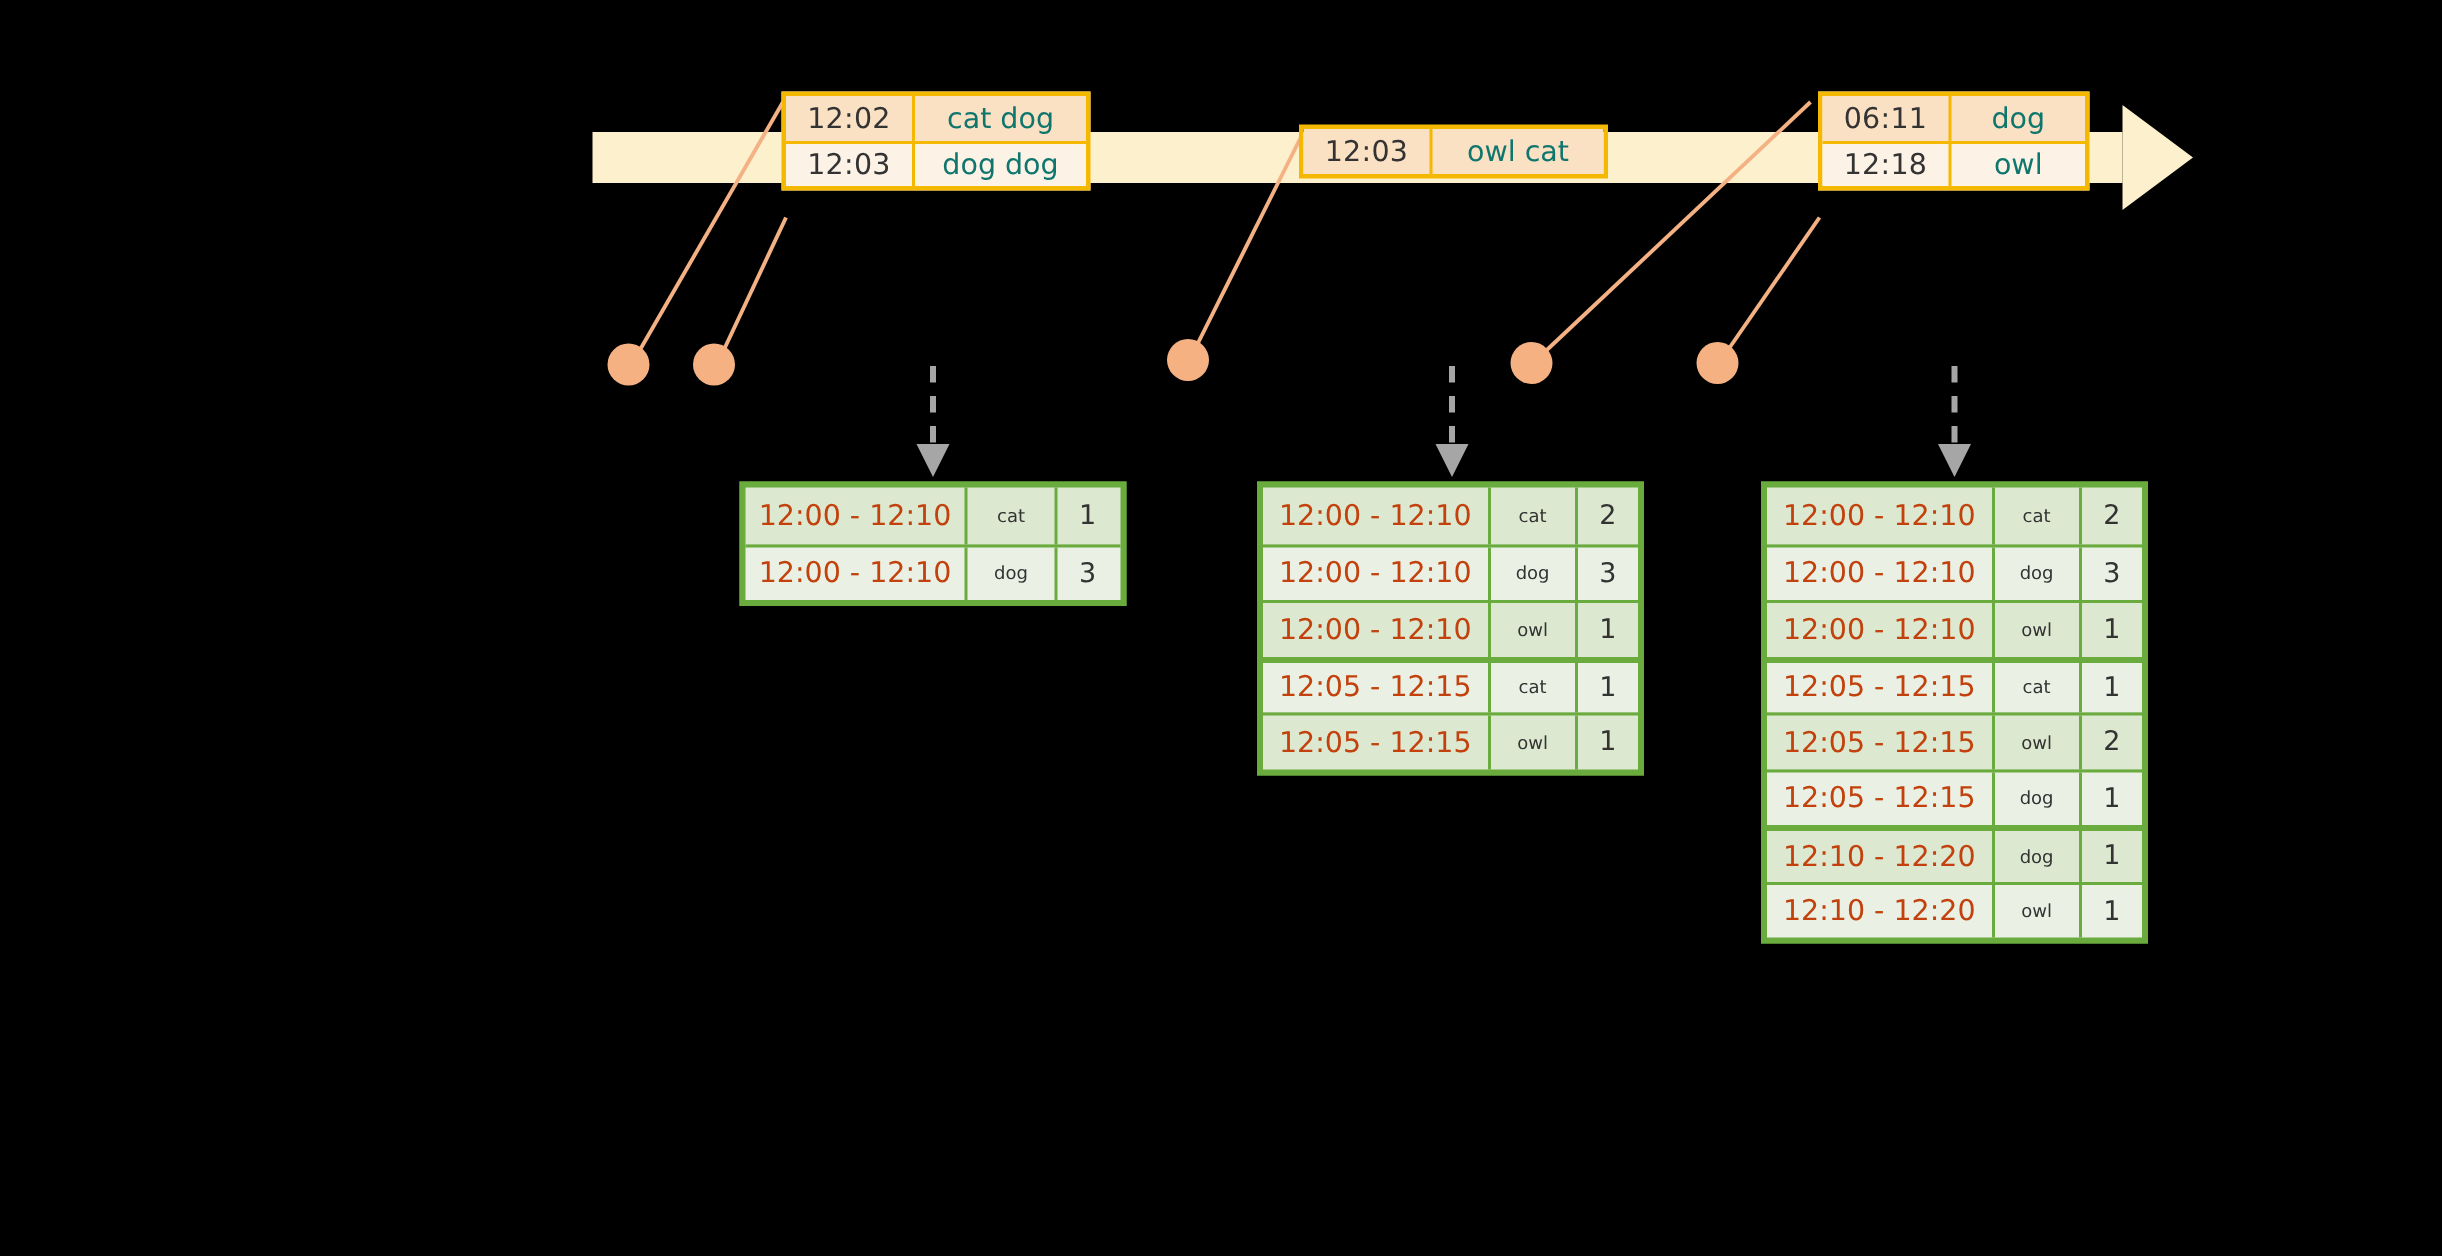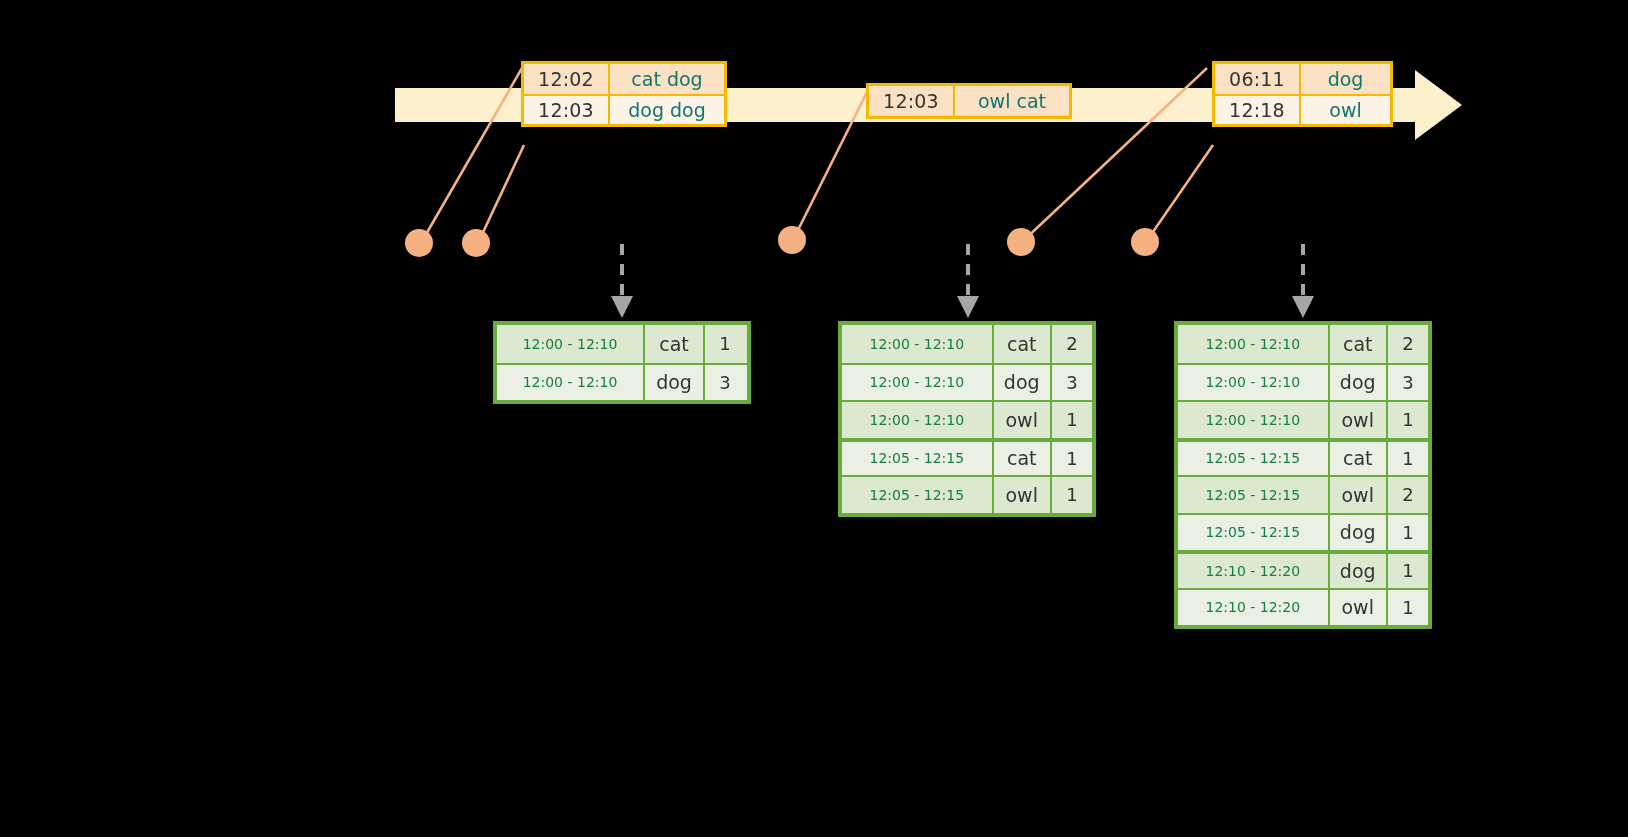--- a/index.html
+++ b/index.html
@@ -82,31 +82,31 @@
   }
   .res-row.stripe-a { background: #dce8cf; }
   .res-row.stripe-b { background: #eaf1e4; }
   .res-row + .res-row { border-top: 2px solid #6aab3e; }
   .res-row.group-start { border-top: 4px solid #6aab3e; }
   .res-win {
     width: 148px;
     display: flex;
     align-items: center;
     justify-content: center;
-    font-size: 14px;
-    color: #15803d;
+    font-size: 19px;
+    color: #c2410c;
     border-right: 2px solid #6aab3e;
     box-sizing: border-box;
   }
   .res-word {
     width: 60px;
     display: flex;
     align-items: center;
     justify-content: center;
-    font-size: 19px;
+    font-size: 12px;
     color: #333333;
     border-right: 2px solid #6aab3e;
     box-sizing: border-box;
   }
   .res-count {
     width: 40px;
     display: flex;
     align-items: center;
     justify-content: center;
     font-size: 18px;

